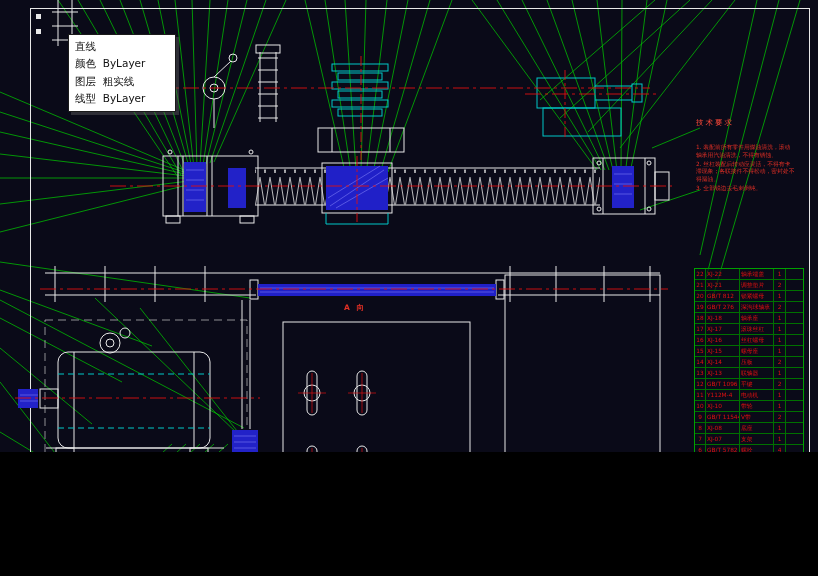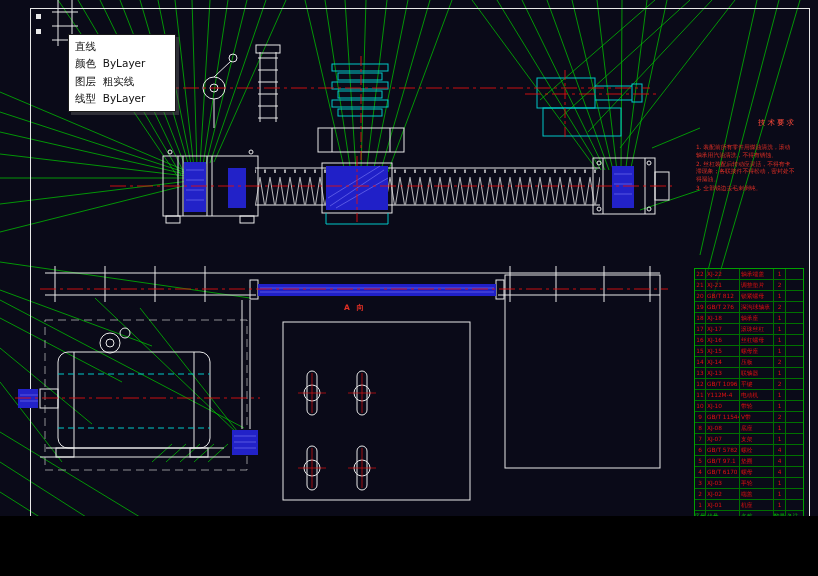--- a/index.html
+++ b/index.html
@@ -1,28 +1,28 @@
 <!DOCTYPE html>
 <html><head>
 <meta charset="utf-8">
 <style>
   html,body{margin:0;padding:0;background:#000;}
-  .screen{position:relative;width:818px;height:516px;background:#0a0a18;overflow:hidden;
+  .screen{position:relative;width:818px;height:452px;background:#0a0a18;overflow:hidden;
           font-family:"DejaVu Sans",sans-serif;}
   svg.draw{position:absolute;left:0;top:0;}
 
   
   .tooltip{position:absolute;left:68px;top:34px;width:94px;background:#ffffff;
            border:1px solid #1a1a1a;box-shadow:3px 3px 0 rgba(90,90,90,.45);
            padding:3px 6px 4px;font-size:10.5px;color:#111;line-height:1.65;z-index:6;}
   .tt-row{white-space:nowrap;}
 
   
   .notes{position:absolute;left:696px;top:118px;width:100px;color:#e43025;z-index:3;}
-  .notes-title{font-size:7.5px;text-align:right;letter-spacing:2px;margin-bottom:16px;color:#ff4a3a;}
+  .notes-title{font-size:7.5px;text-align:left;letter-spacing:2px;margin-bottom:16px;color:#ff4a3a;}
   .note-line{font-size:5.8px;line-height:1.35;margin-bottom:1px;}
 
   .view-label{position:absolute;left:344px;top:303px;color:#e43025;font-size:7.5px;
               letter-spacing:2px;z-index:3;font-weight:bold;}
 
   
   .bom{position:absolute;left:694px;top:268px;width:108px;height:252px;
        border:1px solid #00a000;display:flex;flex-direction:column;z-index:2;
        font-size:5.8px;color:#e01010;background:rgba(10,10,24,.65);}
   .bom-rows{display:flex;flex-direction:column;height:100%;}

